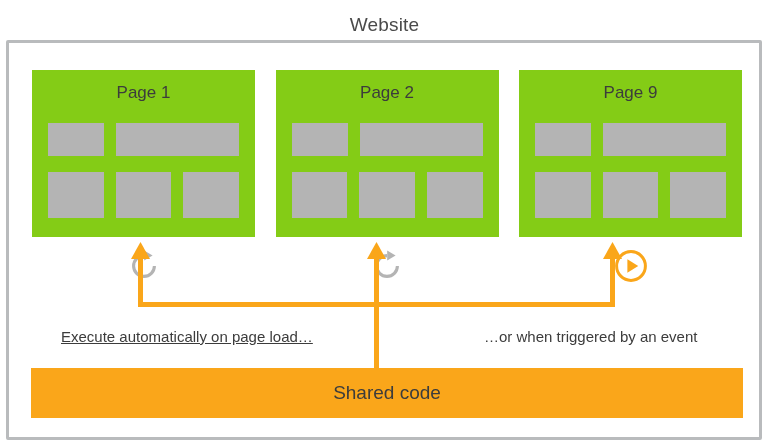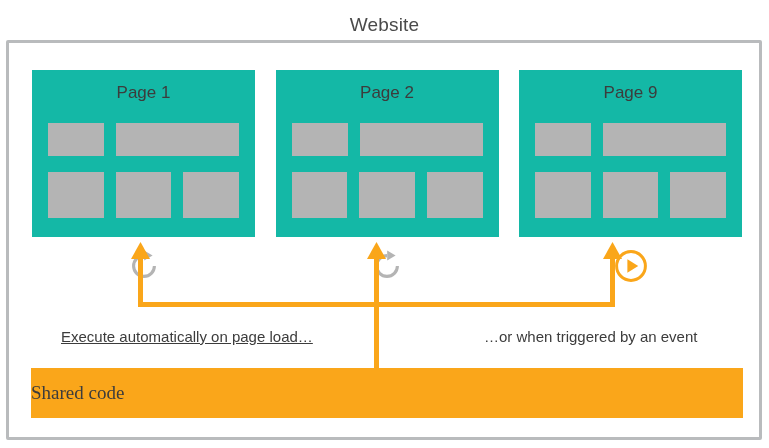--- a/index.html
+++ b/index.html
@@ -49,21 +49,21 @@
     left: 23px;
     top: 27px;
     width: 710px;
     height: 167px;
     display: flex;
     justify-content: space-between;
   }
   .page-card {
     width: 223px;
     height: 167px;
-    background: #14b8a6;
+    background: #84cc16;
     box-sizing: border-box;
     padding: 0;
     position: relative;
   }
   .page-card-title {
     position: absolute;
     left: 0;
     top: 10px;
     width: 100%;
     text-align: center;
@@ -134,21 +134,21 @@
   
   .shared-code-bar {
     position: absolute;
     left: 22px;
     top: 325px;
     width: 712px;
     height: 50px;
     background: #faa61a;
     display: flex;
     align-items: center;
-    font-family: Liberation Serif, serif;
+    justify-content: center;
   }
   .shared-code-label {
     font-size: 19px;
     color: #3c3c3c;
     line-height: 26px;
   }
 </style>
 </head>
 <body>
 

